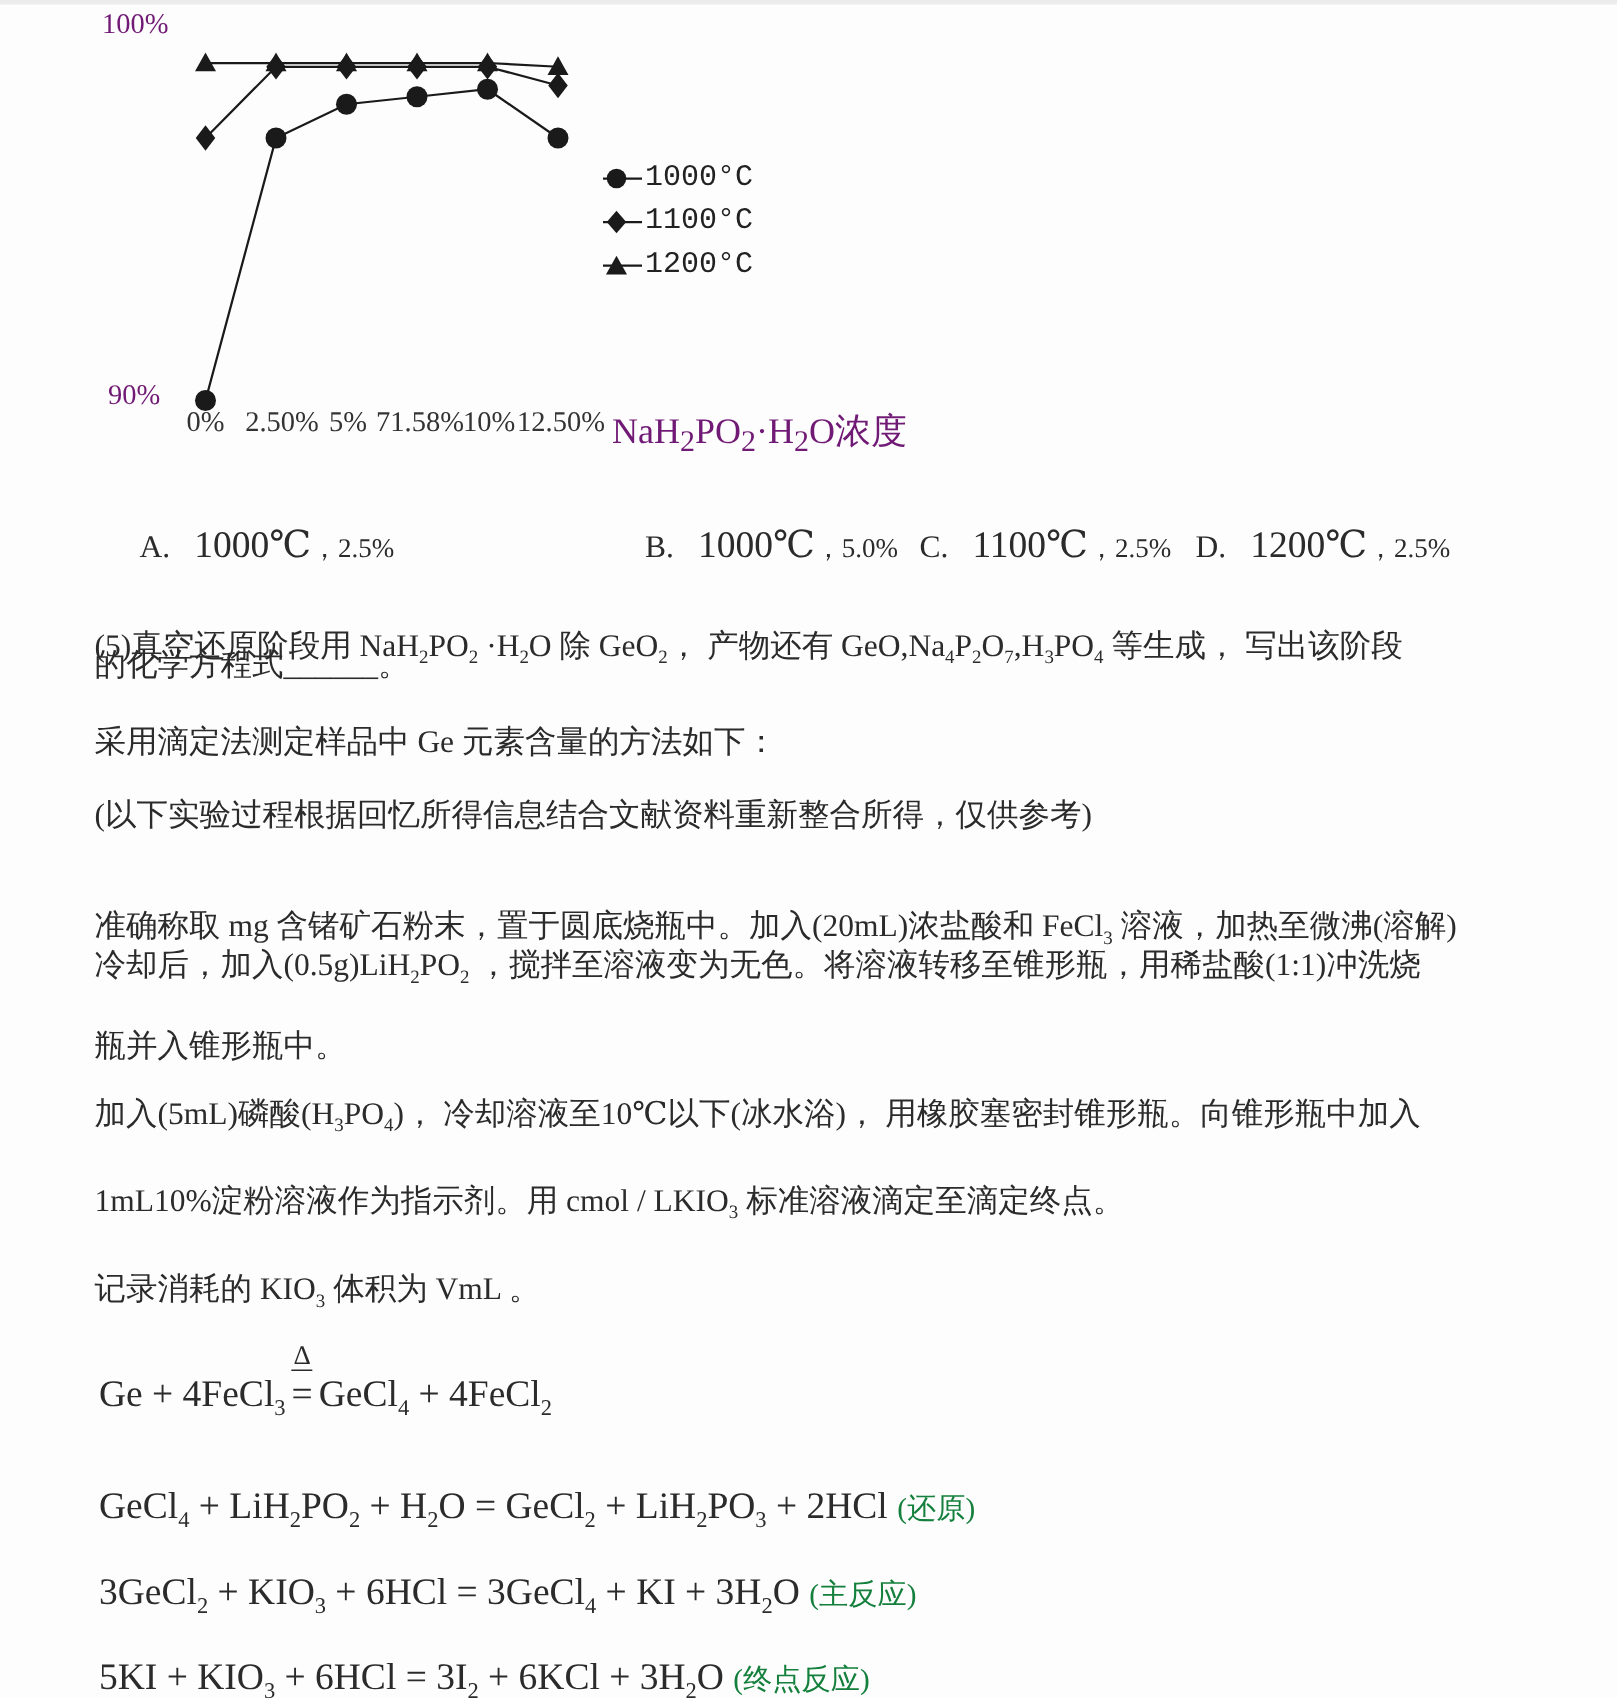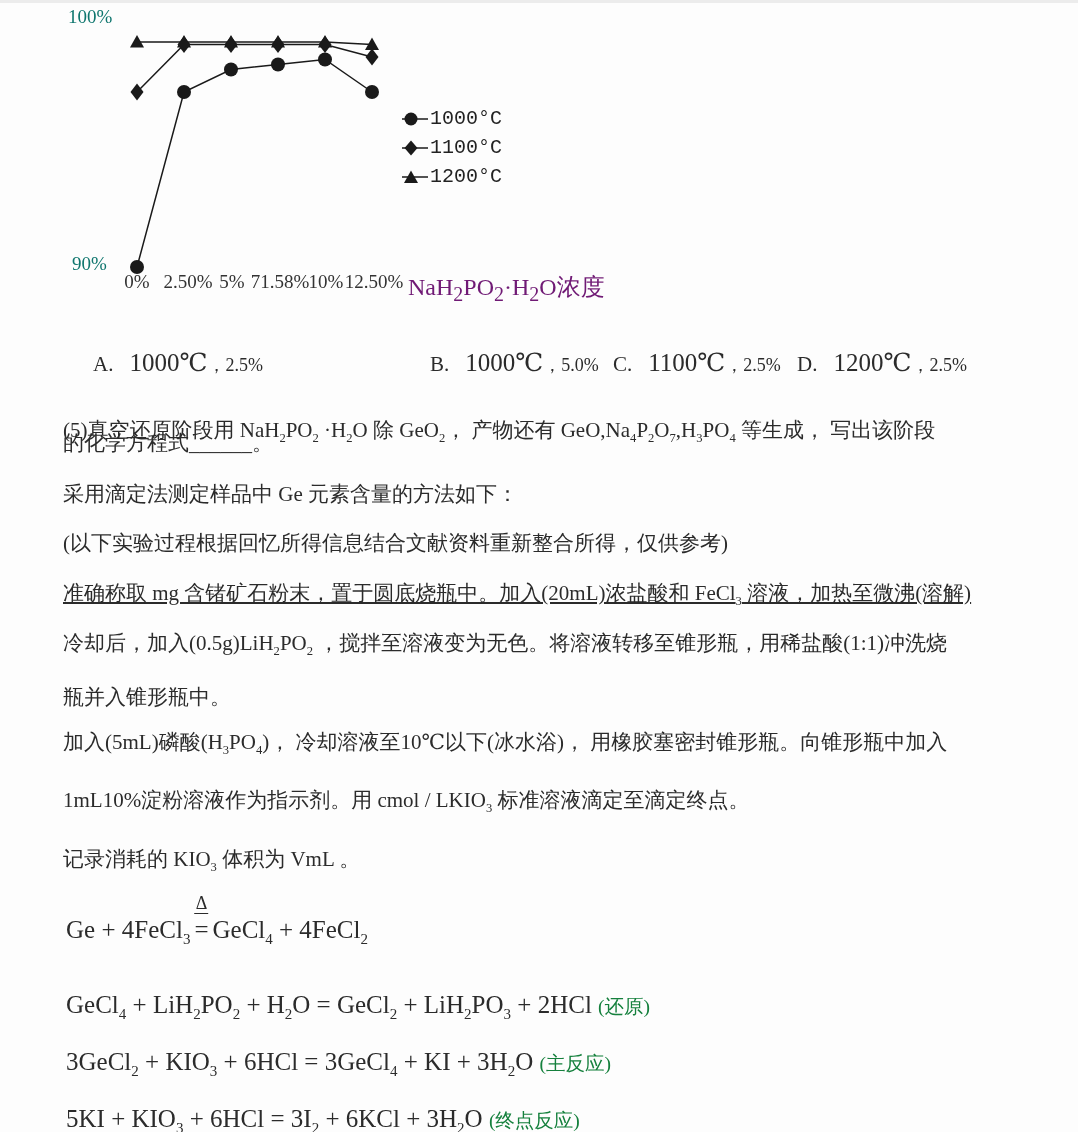--- a/index.html
+++ b/index.html
@@ -9,21 +9,21 @@
     background:#fdfdfd;
     font-family:"Liberation Serif","DejaVu Serif",serif;
     color:#2b2b2b;
     overflow:hidden;
     border-top:3px solid #ececec;
     box-sizing:border-box;
   }
   
   .chart{position:absolute;left:0;top:0;width:700px;height:300px;}
   #series-svg{position:absolute;left:0;top:0;}
-  .ylab{position:absolute;font-size:19px;color:#0f766e;text-align:right;}
+  .ylab{position:absolute;font-size:19px;color:#701a75;text-align:right;}
   .y100{left:68px;top:3px;}
   .y90{left:72px;top:250px;}
   .xtick{position:absolute;top:268px;transform:translateX(-50%);font-size:19px;color:#333;white-space:nowrap;}
   .xt0{left:137px;} .xt1{left:188px;} .xt2{left:232px;} .xt3{left:280px;} .xt4{left:326px;} .xt5{left:374px;}
   .xtitle{position:absolute;left:408px;top:268px;font-size:24px;color:#701a75;white-space:nowrap;}
   .legend{position:absolute;left:400px;top:101px;font-family:Liberation Mono, monospace;}
   .lrow{display:flex;align-items:center;height:29px;}
   .lrow .lmark{flex:0 0 auto;}
   .lrow span{font-size:20px;color:#222;white-space:nowrap;}
   
@@ -34,21 +34,21 @@
   .oa{left:93px;} .ob{left:430px;} .oc{left:613px;} .od{left:797px;}
   
   .line{position:absolute;left:63px;white-space:nowrap;font-size:21px;line-height:1.35;}
   .line sub{font-size:0.60em;line-height:0;}
   .equation{font-size:25px;left:66px;}
   .equation .note{font-size:0.78em;color:#15803d;}
   .deq{position:relative;display:inline-block;margin:0 4px;}
   .deq .delta{position:absolute;left:50%;transform:translateX(-50%);top:-19px;font-size:18px;border-bottom:1.5px solid #2b2b2b;line-height:1.05;padding:0 1px;}
   .l-q5a{top:375px;margin-top:38px;} .l-q5b{top:426px;}
   .l-intro{top:477px;} .l-note{top:526px;}
-  .l-s1{top:576px;text-decoration:underline;}
+  .l-s1{top:600px;}
   .l-s2a{top:626px;} .l-s2b{top:680px;}
   .l-s3a{top:725px;} .l-s3b{top:783px;}
   .l-rec{top:842px;}
   .l-eq1{top:910px;} .l-eq2{top:985px;} .l-eq3{top:1042px;} .l-eq4{top:1099px;}
 </style>
 </head>
 <body>
 
 <div class="page">
 

